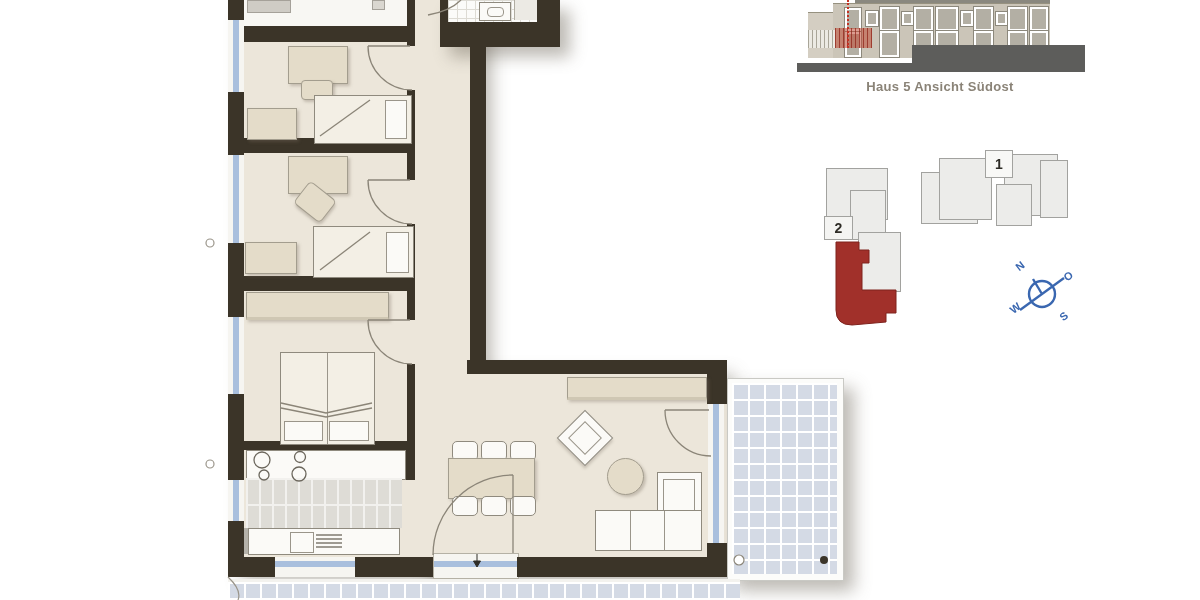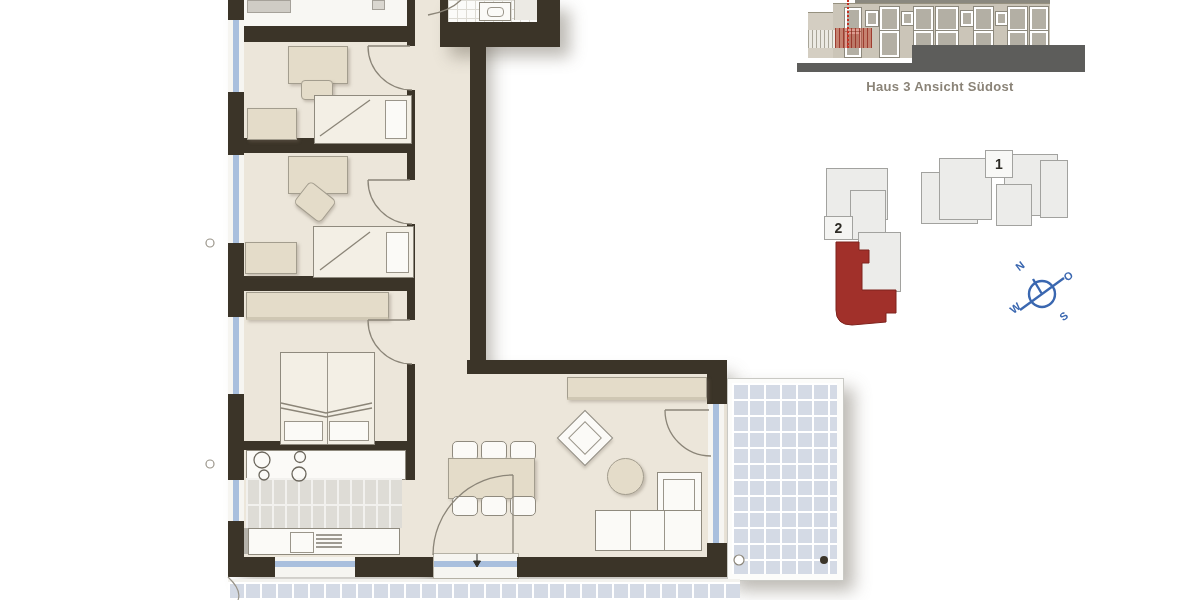--- a/index.html
+++ b/index.html
@@ -238,21 +238,21 @@
     <div class="ewin" style="left:235px;top:31px;width:14px;height:22px;"></div>
 
     <div class="abs" style="left:40px;top:28px;width:37px;height:20px;background:rgba(193,74,52,.55);
                 background-image:repeating-linear-gradient(90deg,rgba(140,30,20,.7) 0 1px,transparent 1px 4px);"></div>
     <div class="abs" style="left:13px;top:30px;width:27px;height:18px;background:#eceae3;
                 background-image:repeating-linear-gradient(90deg,#a9a598 0 1px,transparent 1px 4px);"></div>
     <div class="abs" style="left:52px;top:0;width:0;height:48px;border-left:2px dotted #c43122;"></div>
 
     <div class="abs ground" style="left:2px;top:63px;width:117px;height:9px;"></div>
     <div class="abs ground" style="left:117px;top:45px;width:173px;height:27px;"></div>
-    <div class="abs caption" style="left:0;top:79px;width:290px;text-align:center;">Haus 3 Ansicht Südost</div>
+    <div class="abs caption" style="left:0;top:79px;width:290px;text-align:center;">Haus 5 Ansicht Südost</div>
   </div>
 
   <div class="abs" style="left:800px;top:140px;width:290px;height:200px;">
 
     <div class="bld" style="left:26px;top:28px;width:60px;height:50px;"></div>
     <div class="bld" style="left:50px;top:50px;width:34px;height:48px;"></div>
     <div class="bld" style="left:58px;top:92px;width:41px;height:58px;"></div>
     <div class="bldnum" style="left:24px;top:76px;width:27px;height:22px;line-height:22px;">
       <span>2</span>
     </div>

